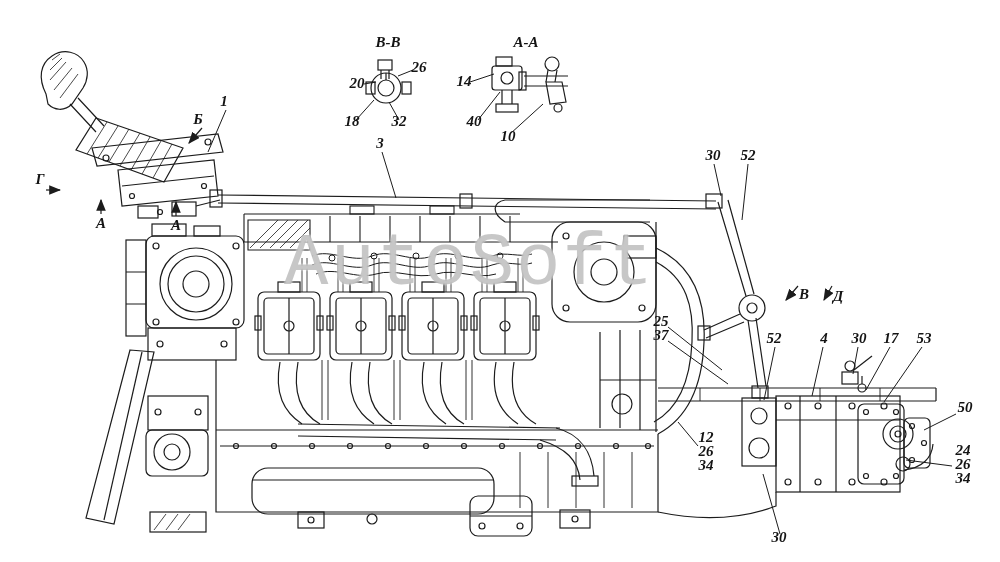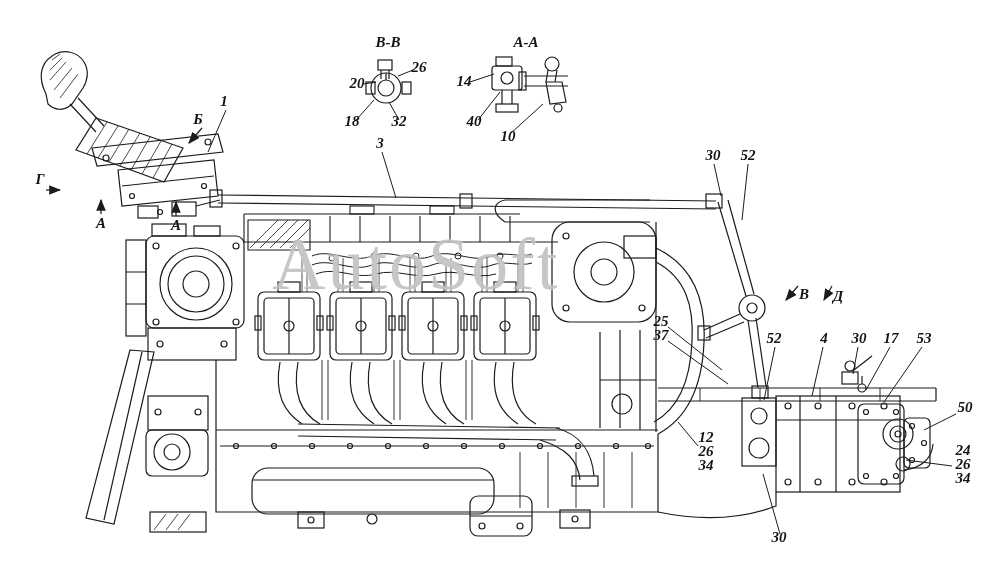--- a/index.html
+++ b/index.html
@@ -3,22 +3,22 @@
 <meta charset="utf-8">
 <style>
   html,body{margin:0;padding:0;background:#ffffff;}
   .page{position:relative;width:1000px;height:562px;background:#fff;overflow:hidden;
         font-family:"Liberation Serif",serif;}
   .page svg{position:absolute;left:0;top:0;}
   .callout{font-family:"Liberation Serif",serif;font-style:italic;font-weight:bold;
            font-size:15px;fill:#141414;}
   .seclabel{font-family:"Liberation Serif",serif;font-style:italic;font-weight:bold;
             font-size:15px;fill:#141414;}
-  .watermark{position:absolute;left:272px;top:222px;z-index:3;
-             font-family:Liberation Serif, serif;font-size:74px;font-weight:400;
+  .watermark{position:absolute;left:284px;top:222px;z-index:3;
+             font-family:Liberation Mono, monospace;font-size:74px;font-weight:400;
              color:rgba(130,130,130,0.45);letter-spacing:2px;pointer-events:none;
              text-shadow:0 0 2px #ffffff;text-align:right;}
 </style>
 </head>
 <body>
 
 <div class="page">
 
   <svg width="1000" height="562" viewBox="0 0 1000 562">
     <defs>

